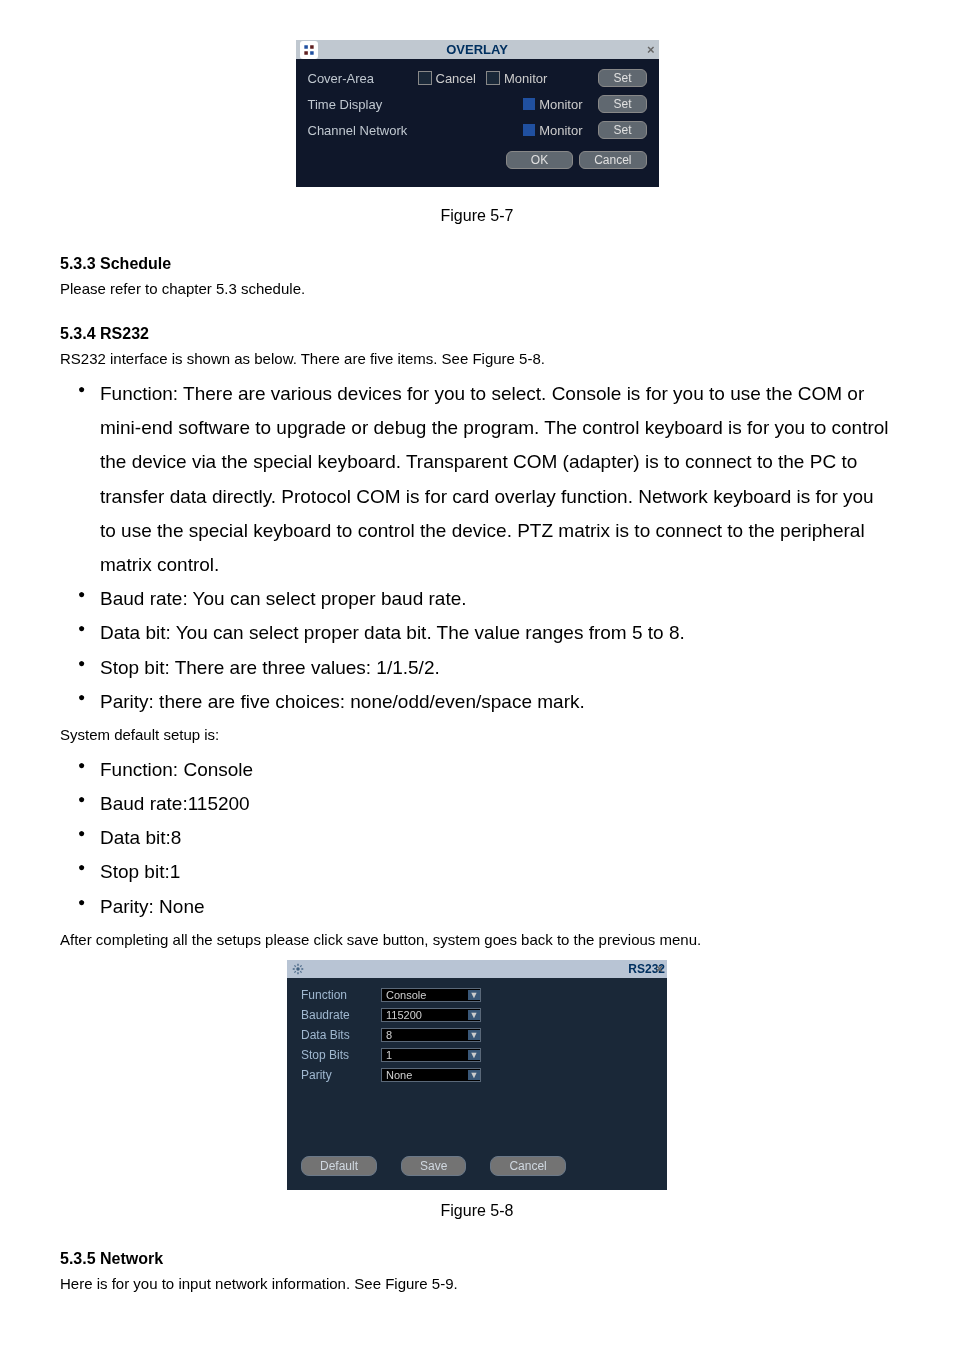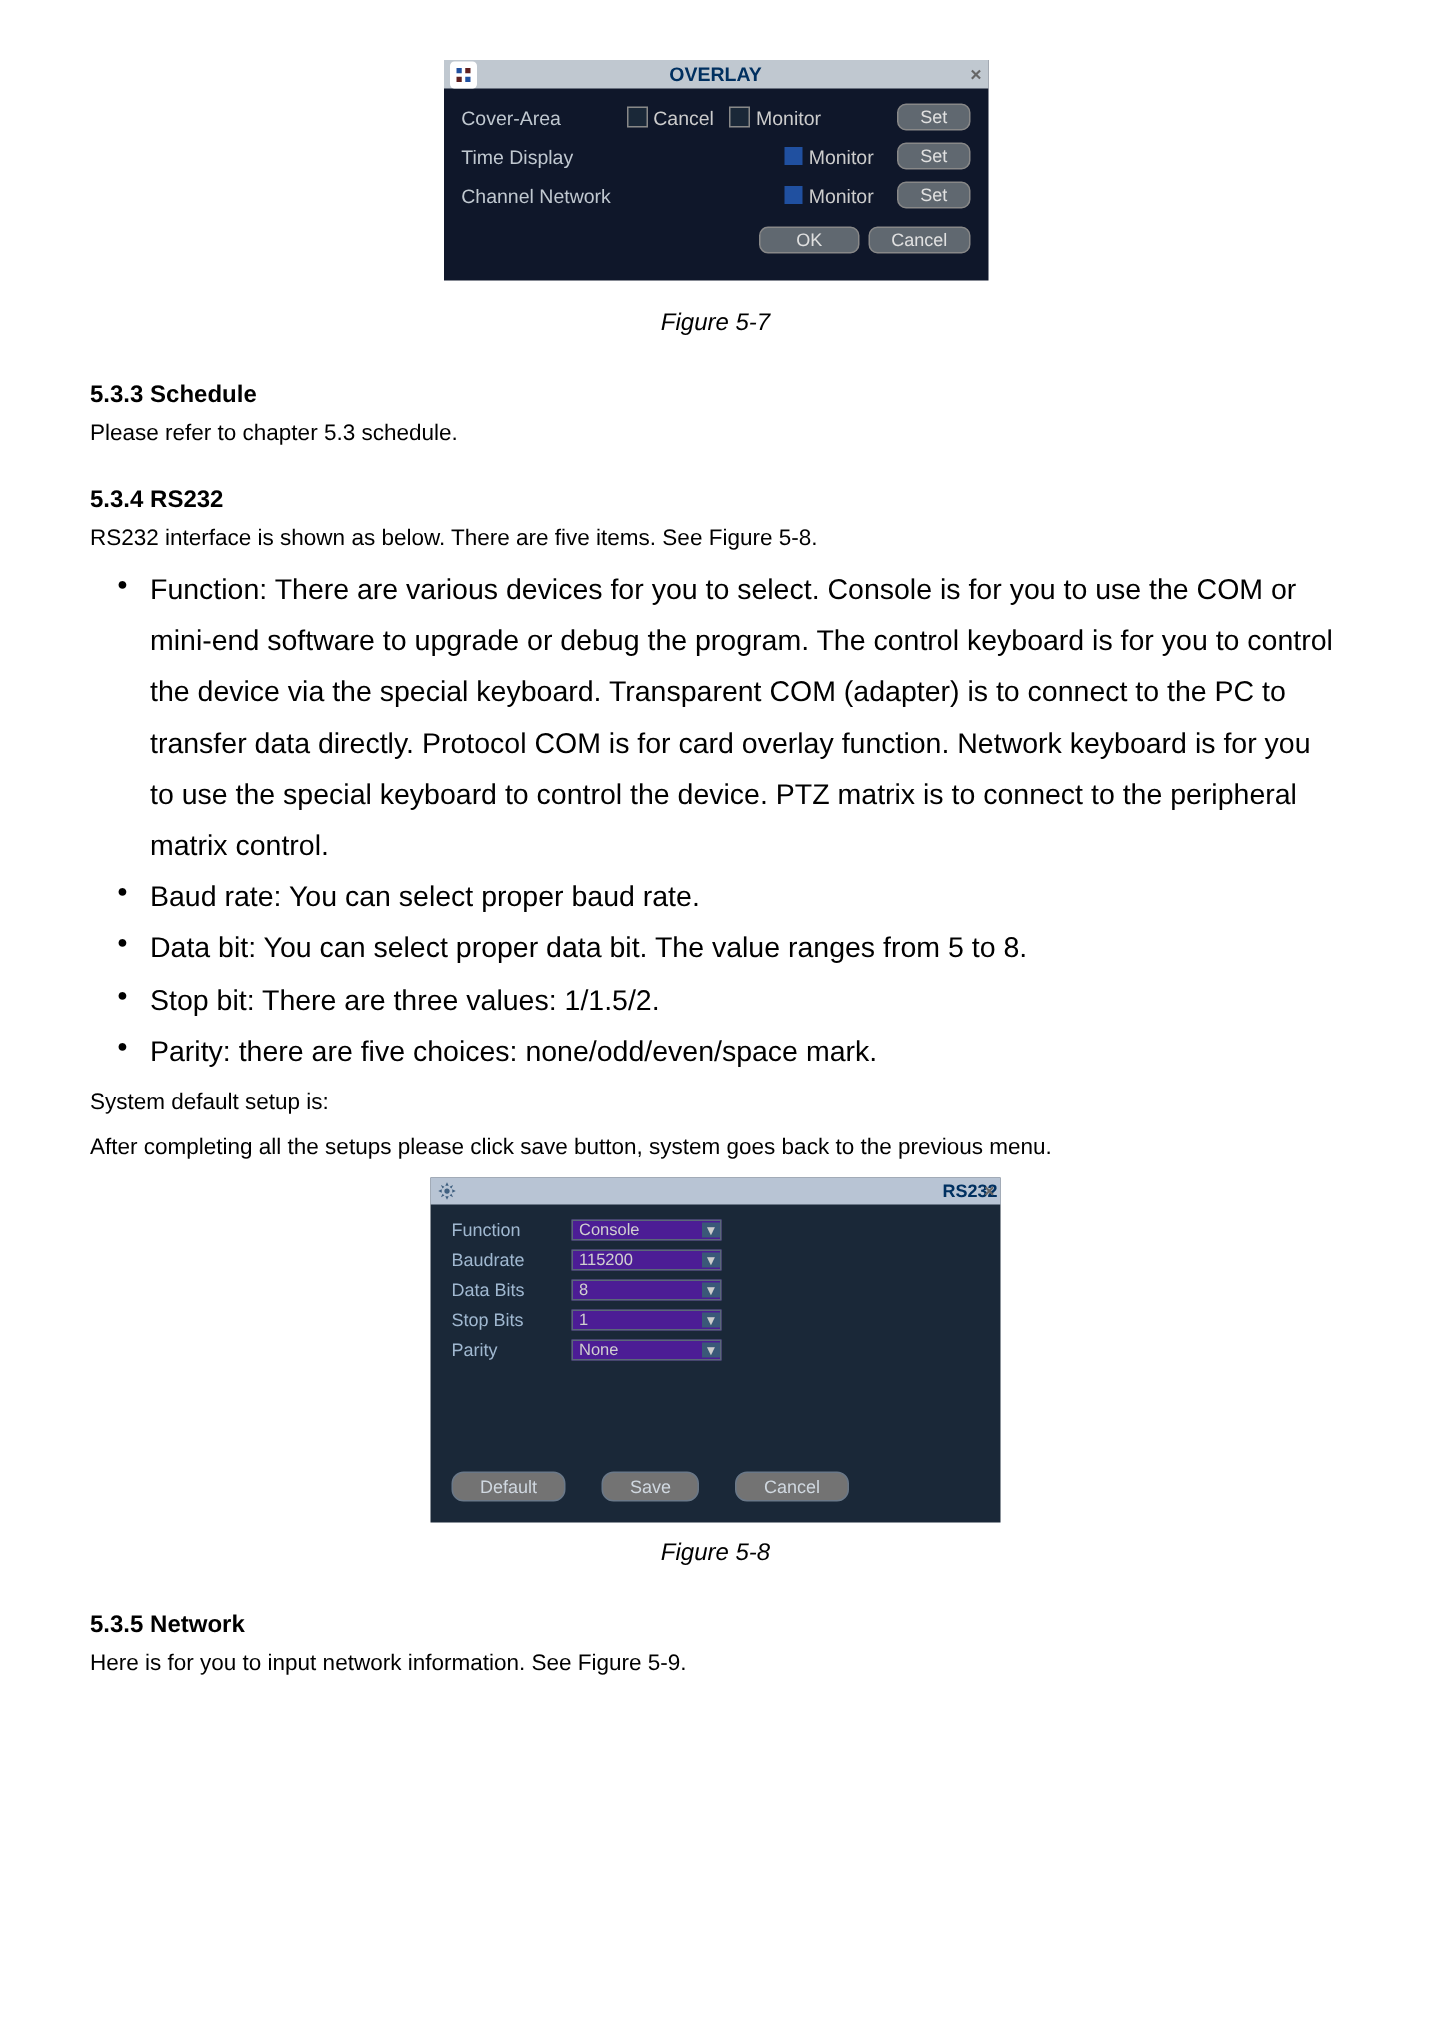--- a/index.html
+++ b/index.html
@@ -85,21 +85,20 @@
   }
   .dlg-btn-row {
     display: flex;
     justify-content: flex-end;
     padding: 4px 0 8px;
   }
   .caption {
     text-align: center;
     font-size: 16px;
     margin: 8px 0 30px;
-    font-style: italic;
   }
   .heading {
     font-weight: bold;
     font-size: 16px;
     margin-top: 24px;
     margin-bottom: 4px;
   }
   .body-text {
     font-size: 15px;
     line-height: 1.6;
@@ -160,21 +159,21 @@
   .d2-row {
     display: flex;
     align-items: center;
     margin-bottom: 6px;
   }
   .d2-label {
     width: 80px;
     color: #a0b8d0;
   }
   .d2-select {
-    background: #4c1d95;
+    background: #000000;
     border: 1px solid #5a6878;
     color: #d0d0d0;
     width: 90px;
     padding: 0px 4px;
     font-size: 11px;
     display: flex;
     justify-content: space-between;
     align-items: center;
   }
   .d2-select .arrow {
@@ -260,20 +259,27 @@
   <ul class="bullets">
     <li>Function: There are various devices for you to select. Console is for you to use the COM or mini-end software to upgrade or debug the program. The control keyboard is for you to control the device via the special keyboard. Transparent COM (adapter) is to connect to the PC to transfer data directly. Protocol COM is for card overlay function. Network keyboard is for you to use the special keyboard to control the device. PTZ matrix is to connect to the peripheral matrix control.</li>
     <li>Baud rate: You can select proper baud rate.</li>
     <li>Data bit: You can select proper data bit. The value ranges from 5 to 8.</li>
     <li>Stop bit: There are three values: 1/1.5/2.</li>
     <li>Parity: there are five choices: none/odd/even/space mark.</li>
   </ul>
 
   <div class="body-text">System default setup is:</div>
 
+  <ul class="bullets">
+    <li>Function: Console</li>
+    <li>Baud rate:115200</li>
+    <li>Data bit:8</li>
+    <li>Stop bit:1</li>
+    <li>Parity: None</li>
+  </ul>
 
   <div class="body-text">After completing all the setups please click save button, system goes back to the previous menu.</div>
 
   <div class="dialog2">
     <div class="d2-title">
       <span class="d2-icon">
         <svg width="14" height="14" viewBox="0 0 24 24">
             <circle cx="12" cy="12" r="3" fill="#406080"></circle>
             <path fill="#406080" d="M12 2l2 4h-4zM12 22l-2-4h4zM2 12l4-2v4zM22 12l-4 2v-4zM5 5l4 2-2 2zM19 19l-4-2 2-2zM19 5l-2 4-2-2zM5 19l2-4 2 2z"></path>
           </svg>

